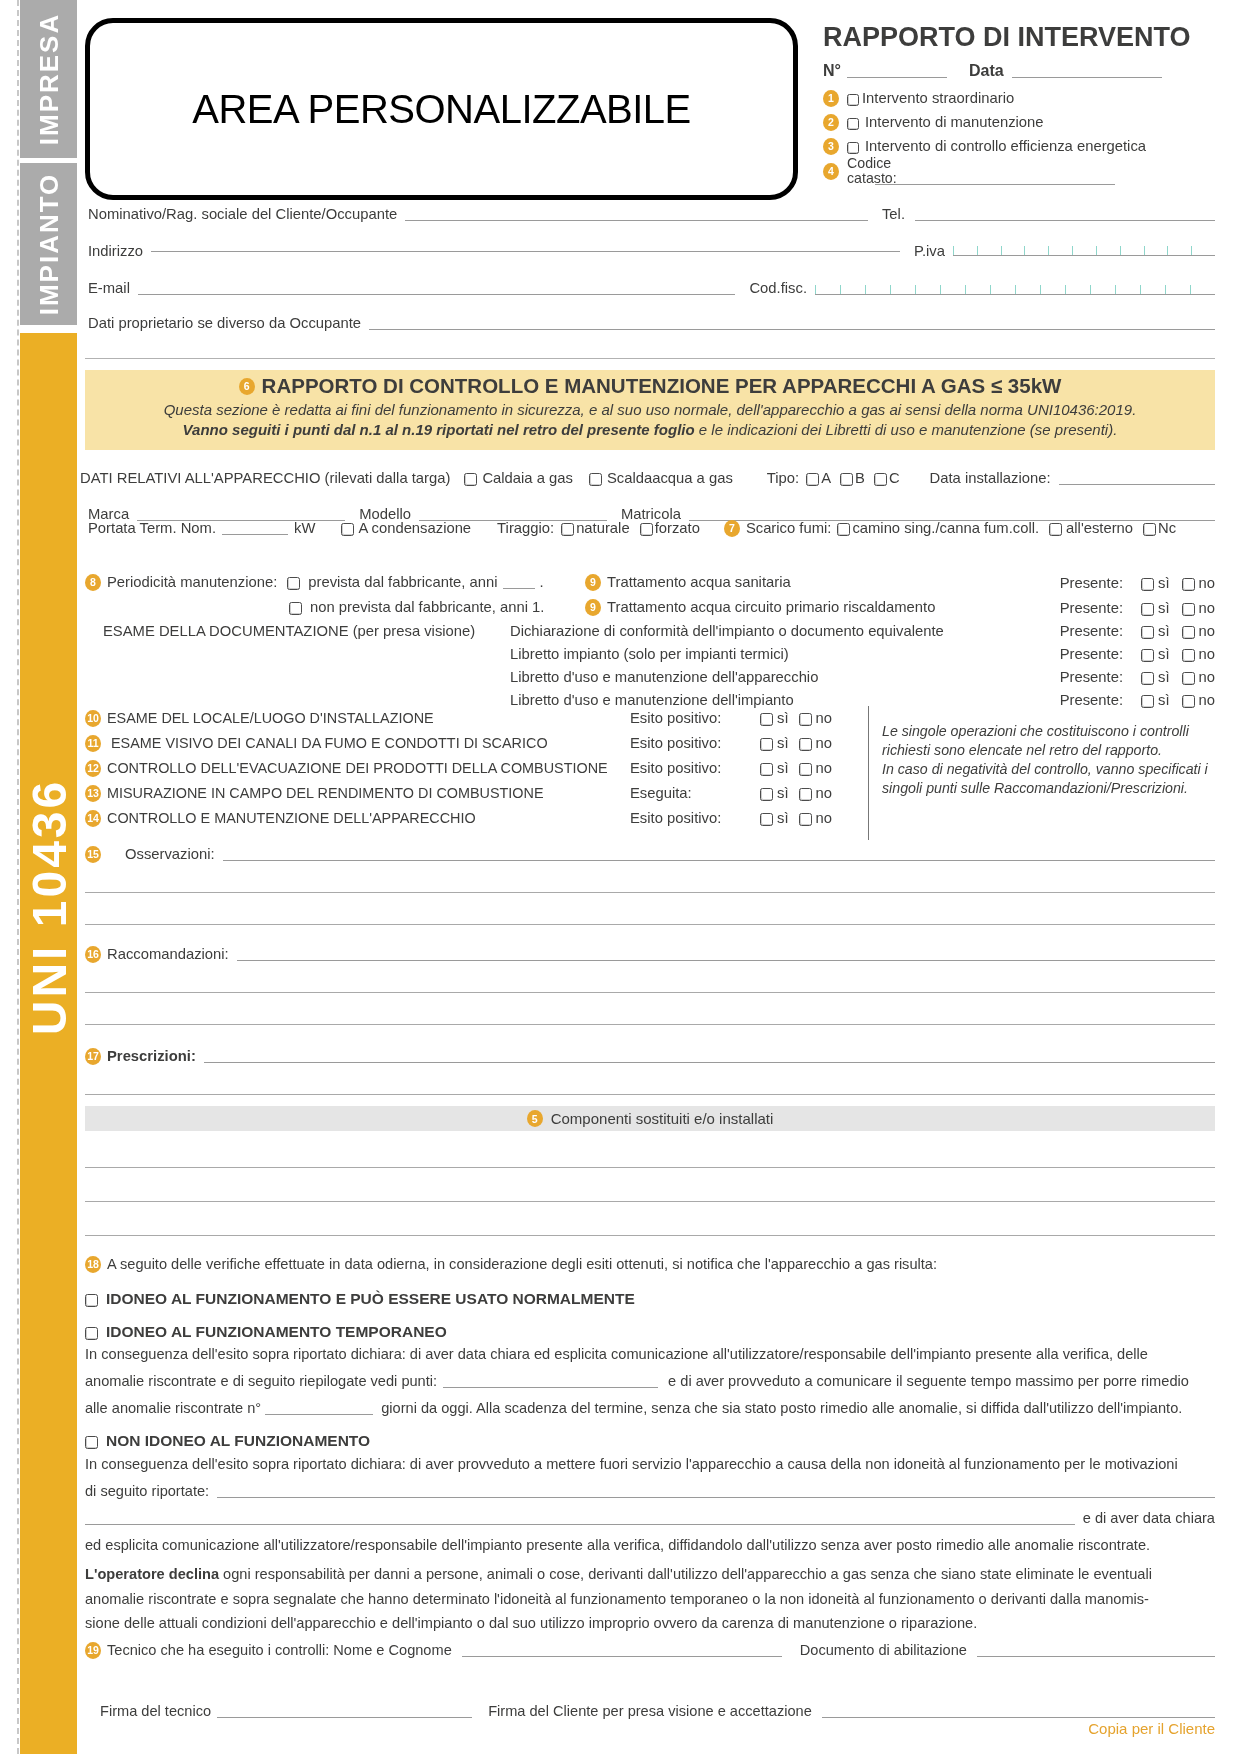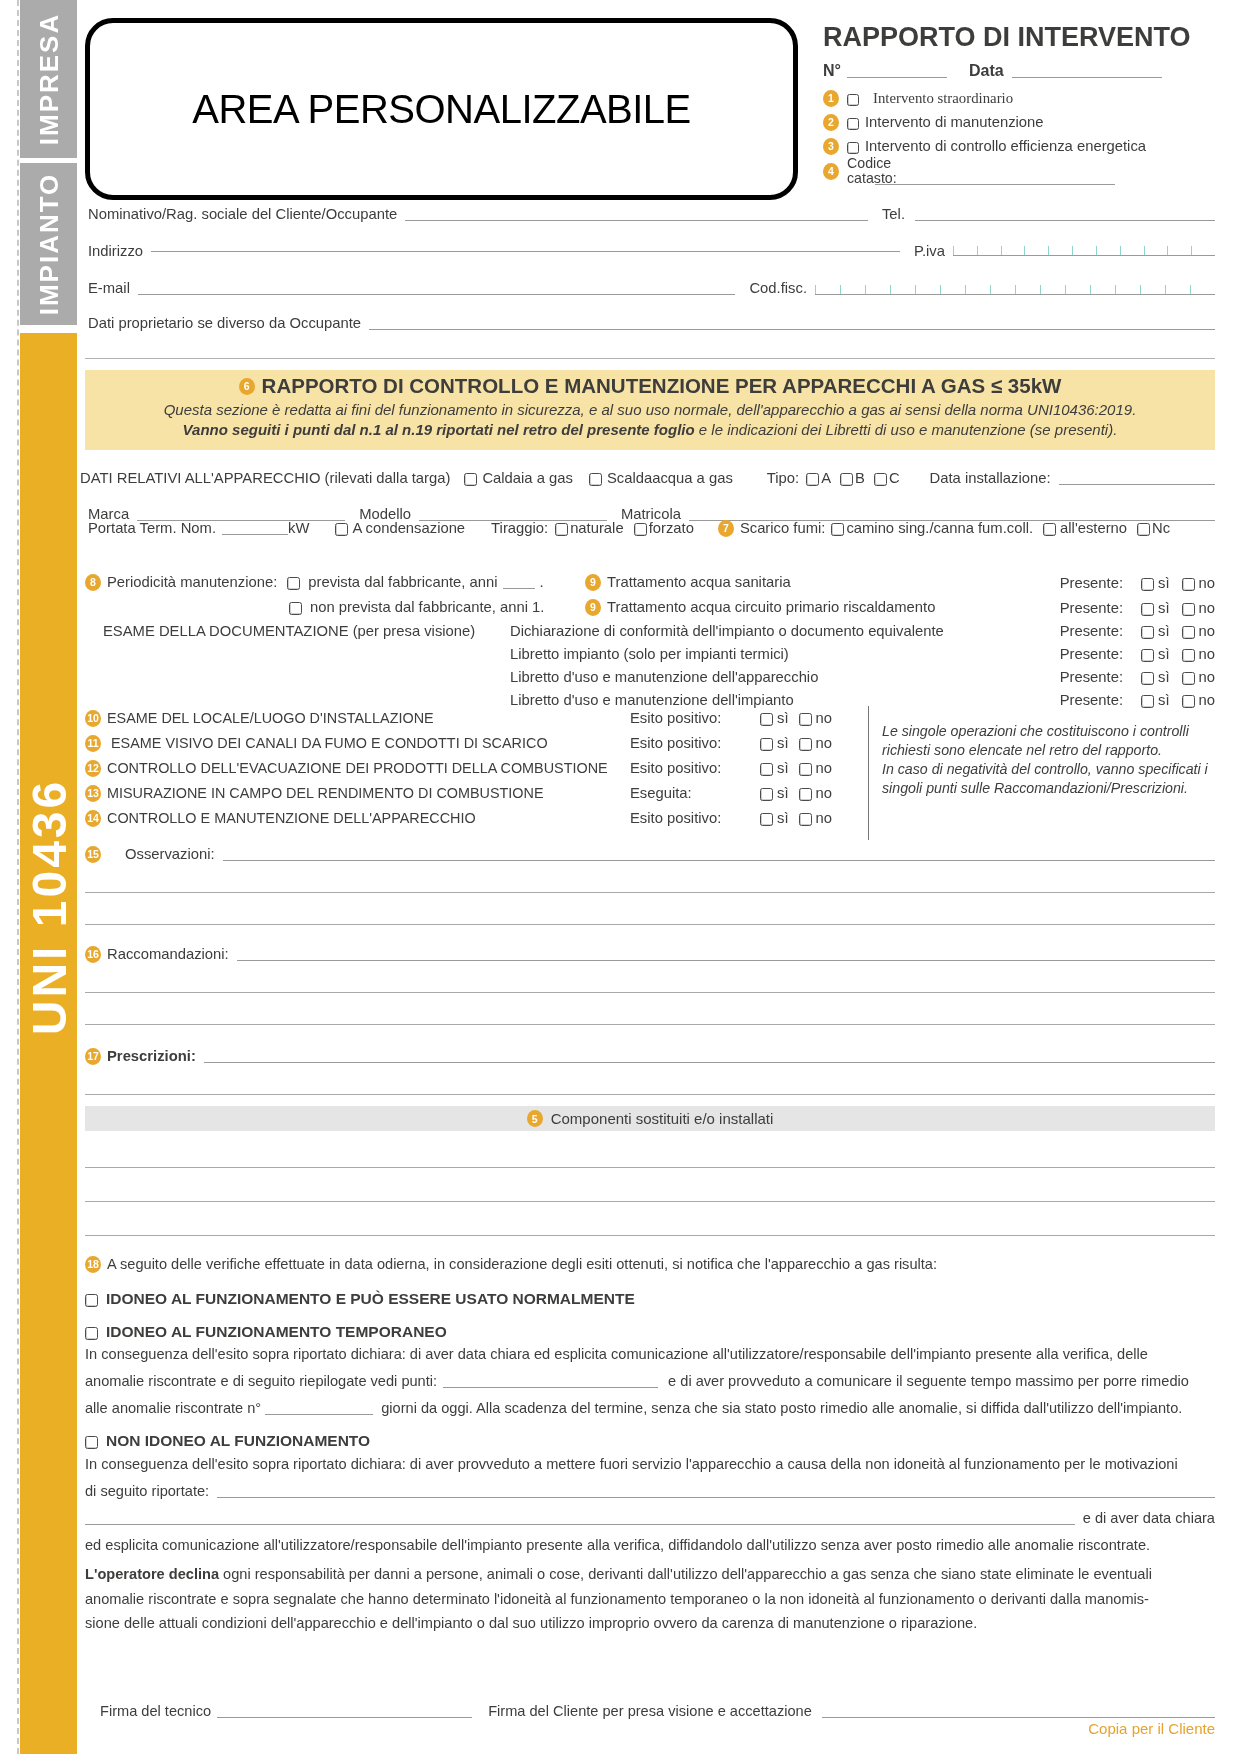--- a/index.html
+++ b/index.html
@@ -63,21 +63,21 @@
   <div class="rep-title">RAPPORTO DI INTERVENTO</div>
   <div class="row" style="left:823px;top:62px;width:392px;">
     <span class="lbl" style="font-weight:700;font-size:16px;">N°</span>
     <span class="wl" style="width:100px;margin-left:6px;"></span>
     <span class="lbl" style="font-weight:700;font-size:16px;margin-left:22px;">Data</span>
     <span class="wl" style="width:150px;margin-left:8px;"></span>
   </div>
   <div class="row" style="left:823px;top:90px;">
     <span class="num">1</span>
     <span class="cb cbs" style="margin-left:8px;"></span>
-    <span style="margin-left:14px;font-family:Liberation Serif, serif;">Intervento straordinario</span>
+    <span style="margin-left:3px;">Intervento straordinario</span>
   </div>
   <div class="row" style="left:823px;top:114px;">
     <span class="num">2</span>
     <span class="cb cbs" style="margin-left:8px;"></span>
     <span style="margin-left:6px;">Intervento di manutenzione</span>
   </div>
   <div class="row" style="left:823px;top:138px;">
     <span class="num">3</span>
     <span class="cb cbs" style="margin-left:8px;"></span>
     <span style="margin-left:6px;">Intervento di controllo efficienza energetica</span>
@@ -176,21 +176,21 @@
     <span class="lbl">Marca</span>
     <span class="wl" style="width:208px;margin-left:8px;"></span>
     <span class="lbl" style="margin-left:14px;">Modello</span>
     <span class="wl" style="width:188px;margin-left:8px;"></span>
     <span class="lbl" style="margin-left:14px;">Matricola</span>
     <span class="wl" style="flex:1;margin-left:8px;"></span>
   </div>
   <div class="row" style="left:88px;top:520px;right:25px;">
     <span class="lbl">Portata Term. Nom.</span>
     <span class="wl" style="width:66px;margin-left:6px;"></span>
-    <span style="text-align:center;">kW</span>
+    <span style="margin-left:6px;text-align:center;">kW</span>
     <span class="cb" style="margin-left:26px;"></span>
     <span style="margin-left:4px;">A condensazione</span>
     <span style="margin-left:26px;">Tiraggio:</span>
     <span class="cb" style="margin-left:7px;"></span>
     <span style="margin-left:2px;">naturale</span>
     <span class="cb" style="margin-left:10px;"></span>
     <span style="margin-left:2px;">forzato</span>
     <span class="num" style="margin-left:24px;">7</span>
     <span style="margin-left:6px;">Scarico fumi:</span>
     <span class="cb" style="margin-left:6px;"></span>
@@ -419,20 +419,27 @@
   <div class="row" style="left:85px;top:1537px;font-size:14.6px;">
     <span>ed esplicita comunicazione all'utilizzatore/responsabile dell'impianto presente alla verifica, diffidandolo dall'utilizzo senza aver posto rimedio alle anomalie riscontrate.</span>
   </div>
 
   <div class="para" style="top:1562px;line-height:24.5px;">
     <div><span style="font-weight:700;">L'operatore declina</span><span> ogni responsabilità per danni a persone, animali o cose, derivanti dall'utilizzo dell'apparecchio a gas senza che siano state eliminate le eventuali</span></div>
     <div>anomalie riscontrate e sopra segnalate che hanno determinato l'idoneità al  funzionamento temporaneo o la non idoneità al funzionamento o derivanti dalla manomis-</div>
     <div>sione delle attuali condizioni dell'apparecchio e dell'impianto o dal suo utilizzo improprio ovvero da carenza di manutenzione o riparazione.</div>
   </div>
 
+  <div class="row" style="left:85px;top:1642px;right:25px;font-size:14.6px;">
+    <span class="num">19</span>
+    <span style="margin-left:6px;">Tecnico che ha eseguito i controlli: Nome e Cognome</span>
+    <span class="wl" style="width:320px;margin-left:10px;"></span>
+    <span style="margin-left:18px;">Documento di abilitazione</span>
+    <span class="wl" style="flex:1;margin-left:10px;"></span>
+  </div>
   <div class="row" style="left:100px;top:1703px;right:25px;font-size:14.6px;align-items:flex-end;">
     <span>Firma del tecnico</span>
     <span class="wl" style="width:255px;margin-left:6px;"></span>
     <span style="margin-left:16px;">Firma del Cliente per presa visione e accettazione</span>
     <span class="wl" style="flex:1;margin-left:10px;"></span>
   </div>
   <div class="copia">Copia per il Cliente</div>
 
 </div>
 

